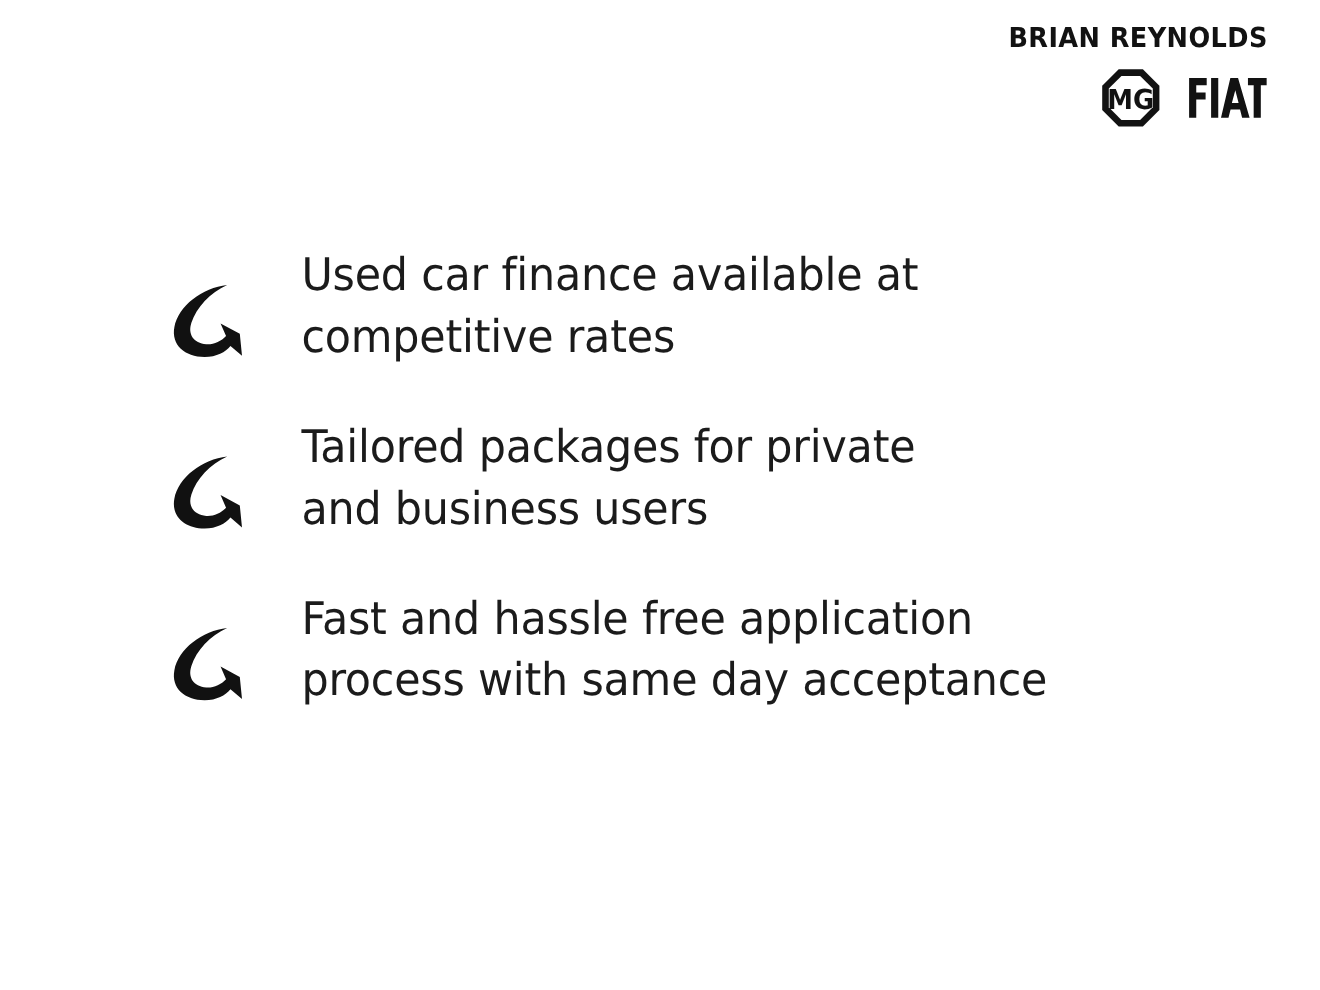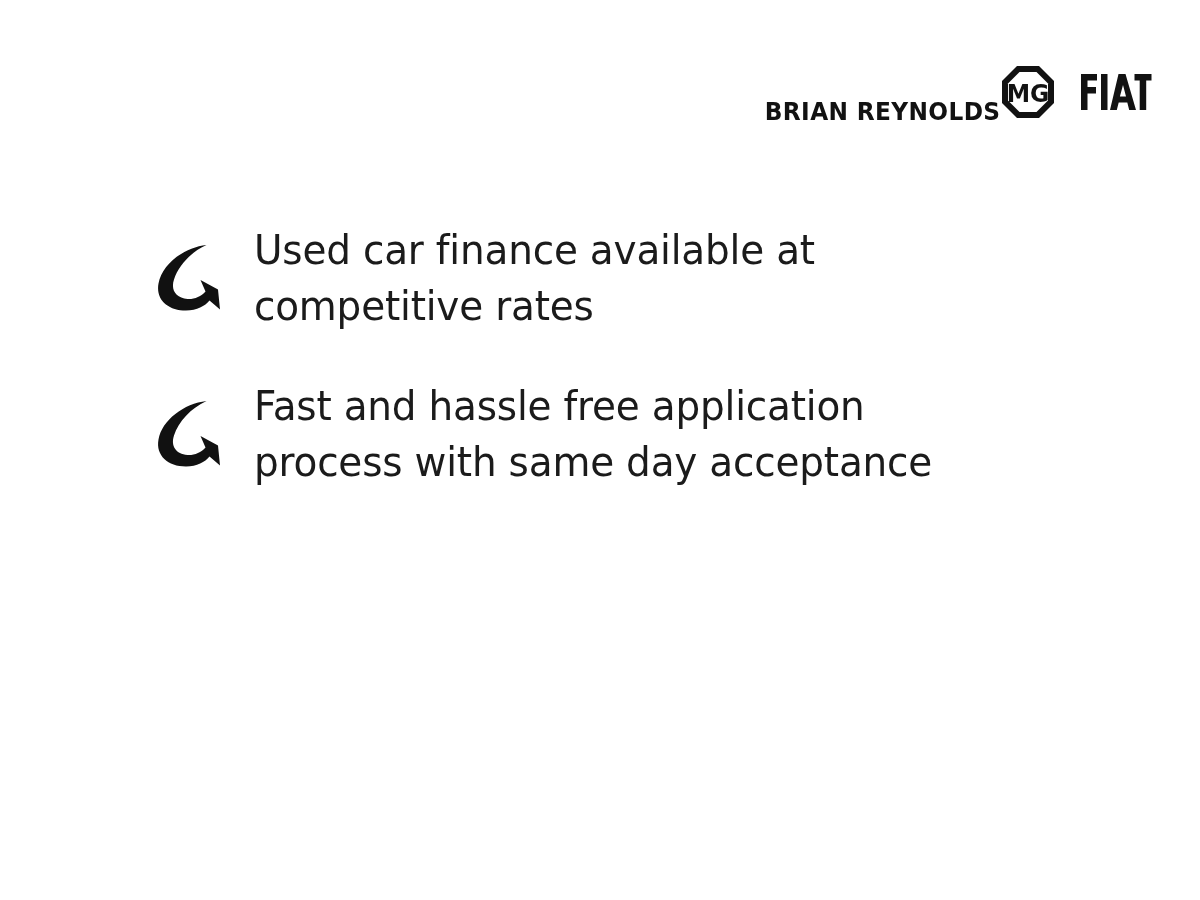--- a/index.html
+++ b/index.html
@@ -15,23 +15,22 @@
     font-family: "DejaVu Sans", "Liberation Sans", sans-serif;
     -webkit-font-smoothing: antialiased;
   }
 
   
   .brand-header {
     position: absolute;
     top: 22px;
     right: 48px;
     display: flex;
-    flex-direction: row;
+    flex-direction: column;
     align-items: flex-end;
-    margin-top: 28px;
   }
   .brand-name {
     font-family: "DejaVu Sans", "Liberation Sans", sans-serif;
     font-weight: 700;
     font-size: 25px;
     line-height: 1;
     letter-spacing: 0.4px;
     color: #121212;
     transform: scaleX(0.93);
     transform-origin: right center;
@@ -62,22 +61,23 @@
 
   
   .bullet-list {
     position: absolute;
     left: 148px;
     top: 222px;
     width: 960px;
   }
   .bullet-item {
     display: flex;
-    align-items: center;
+    align-items: flex-end;
     margin-bottom: 44px;
+    gap: 20px;
   }
   .bullet-item:last-child { margin-bottom: 4px; }
 
   .bullet-arrow {
     flex: 0 0 auto;
     width: 88px;
     height: 78px;
     margin-top: 6px;
   }
   .bullet-arrow svg { display: block; }
@@ -150,20 +150,39 @@
                  L57.5 49.5
                  C53 54.5 46 57.5 39.5 57
                  C28 56 22.5 48 26 37.5
                  C30.5 23.5 43 10 58.5 3 Z" fill="#111111"></path>
       </svg>
     </span>
     <div class="bullet-text">Used car finance available at
 competitive rates</div>
   </div>
 
+  <div class="bullet-item">
+    <span class="bullet-arrow">
+      <svg width="88" height="78" viewBox="0 0 88 78" xmlns="http://www.w3.org/2000/svg">
+        <path d="M58.5 3
+                 C36 5.5 14 22 10.5 41.5
+                 C7.5 57.5 20 68.5 38 68.5
+                 C49 68.5 57 64 61.5 58.5
+                 L72 67.5
+                 L70 47.5
+                 L52.5 38
+                 L57.5 49.5
+                 C53 54.5 46 57.5 39.5 57
+                 C28 56 22.5 48 26 37.5
+                 C30.5 23.5 43 10 58.5 3 Z" fill="#111111"></path>
+      </svg>
+    </span>
+    <div class="bullet-text">Tailored packages for private
+and business users</div>
+  </div>
 
   <div class="bullet-item">
     <span class="bullet-arrow">
       <svg width="88" height="78" viewBox="0 0 88 78" xmlns="http://www.w3.org/2000/svg">
         <path d="M58.5 3
                  C36 5.5 14 22 10.5 41.5
                  C7.5 57.5 20 68.5 38 68.5
                  C49 68.5 57 64 61.5 58.5
                  L72 67.5
                  L70 47.5

